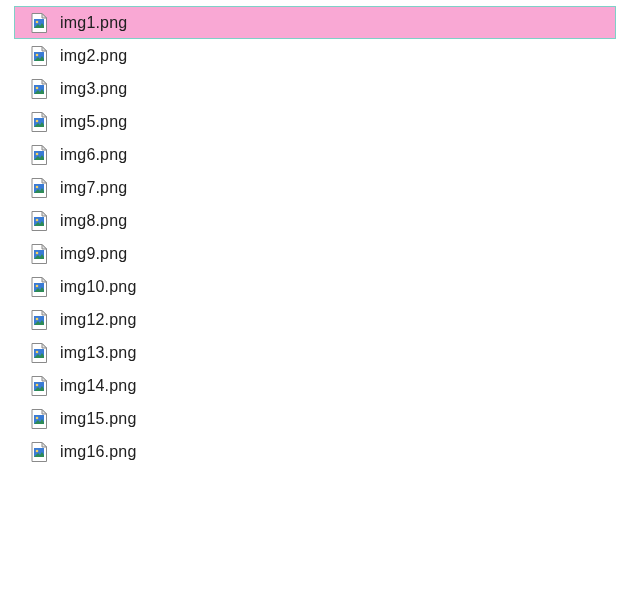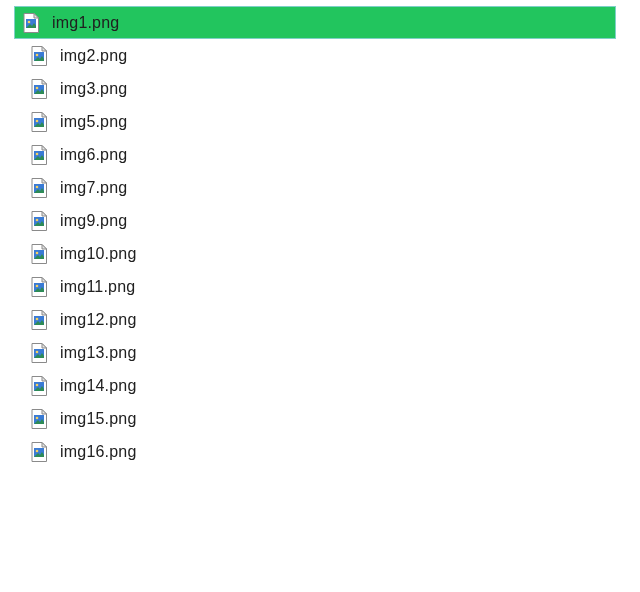--- a/index.html
+++ b/index.html
@@ -21,23 +21,23 @@
     display: flex;
     align-items: center;
     height: 33px;
     padding-left: 16px;
     box-sizing: border-box;
     cursor: default;
     user-select: none;
   }
   .file-row.selected {
     border: 1px solid #7fd0c7;
-    background: #22c55e;
+    background: #f9a8d4;
     box-sizing: border-box;
-    padding-left: 7px;
+    padding-left: 15px;
     margin-right: 24px;
   }
   .icon {
     width: 18px;
     height: 20px;
     margin-right: 12px;
     display: inline-flex;
     align-items: center;
     justify-content: center;
     flex-shrink: 0;
@@ -155,45 +155,45 @@
     <div class="file-row">
     <span class="icon">
         <svg class="img-icon-svg" width="16" height="20" viewBox="0 0 16 20">
     <path class="page" d="M1 0.5 H11 L15.5 5 V19.5 H1 Z"></path>
     <rect class="sky" x="3" y="6" width="10" height="9"></rect>
     <circle class="sun" cx="6" cy="9" r="1.3"></circle>
     <path class="land" d="M3 15 L7 11 L9 13 L11 10 L13 13 V15 Z"></path>
     <path class="fold" d="M11 0.5 V5 H15.5 Z"></path>
   </svg>
       </span>
+    <span class="label">img8.png</span>
+  </div>
+    <div class="file-row">
+    <span class="icon">
+        <svg class="img-icon-svg" width="16" height="20" viewBox="0 0 16 20">
+    <path class="page" d="M1 0.5 H11 L15.5 5 V19.5 H1 Z"></path>
+    <rect class="sky" x="3" y="6" width="10" height="9"></rect>
+    <circle class="sun" cx="6" cy="9" r="1.3"></circle>
+    <path class="land" d="M3 15 L7 11 L9 13 L11 10 L13 13 V15 Z"></path>
+    <path class="fold" d="M11 0.5 V5 H15.5 Z"></path>
+  </svg>
+      </span>
     <span class="label">img9.png</span>
   </div>
     <div class="file-row">
     <span class="icon">
         <svg class="img-icon-svg" width="16" height="20" viewBox="0 0 16 20">
     <path class="page" d="M1 0.5 H11 L15.5 5 V19.5 H1 Z"></path>
     <rect class="sky" x="3" y="6" width="10" height="9"></rect>
     <circle class="sun" cx="6" cy="9" r="1.3"></circle>
     <path class="land" d="M3 15 L7 11 L9 13 L11 10 L13 13 V15 Z"></path>
     <path class="fold" d="M11 0.5 V5 H15.5 Z"></path>
   </svg>
       </span>
     <span class="label">img10.png</span>
-  </div>
-    <div class="file-row">
-    <span class="icon">
-        <svg class="img-icon-svg" width="16" height="20" viewBox="0 0 16 20">
-    <path class="page" d="M1 0.5 H11 L15.5 5 V19.5 H1 Z"></path>
-    <rect class="sky" x="3" y="6" width="10" height="9"></rect>
-    <circle class="sun" cx="6" cy="9" r="1.3"></circle>
-    <path class="land" d="M3 15 L7 11 L9 13 L11 10 L13 13 V15 Z"></path>
-    <path class="fold" d="M11 0.5 V5 H15.5 Z"></path>
-  </svg>
-      </span>
-    <span class="label">img11.png</span>
   </div>
     <div class="file-row">
     <span class="icon">
         <svg class="img-icon-svg" width="16" height="20" viewBox="0 0 16 20">
     <path class="page" d="M1 0.5 H11 L15.5 5 V19.5 H1 Z"></path>
     <rect class="sky" x="3" y="6" width="10" height="9"></rect>
     <circle class="sun" cx="6" cy="9" r="1.3"></circle>
     <path class="land" d="M3 15 L7 11 L9 13 L11 10 L13 13 V15 Z"></path>
     <path class="fold" d="M11 0.5 V5 H15.5 Z"></path>
   </svg>

